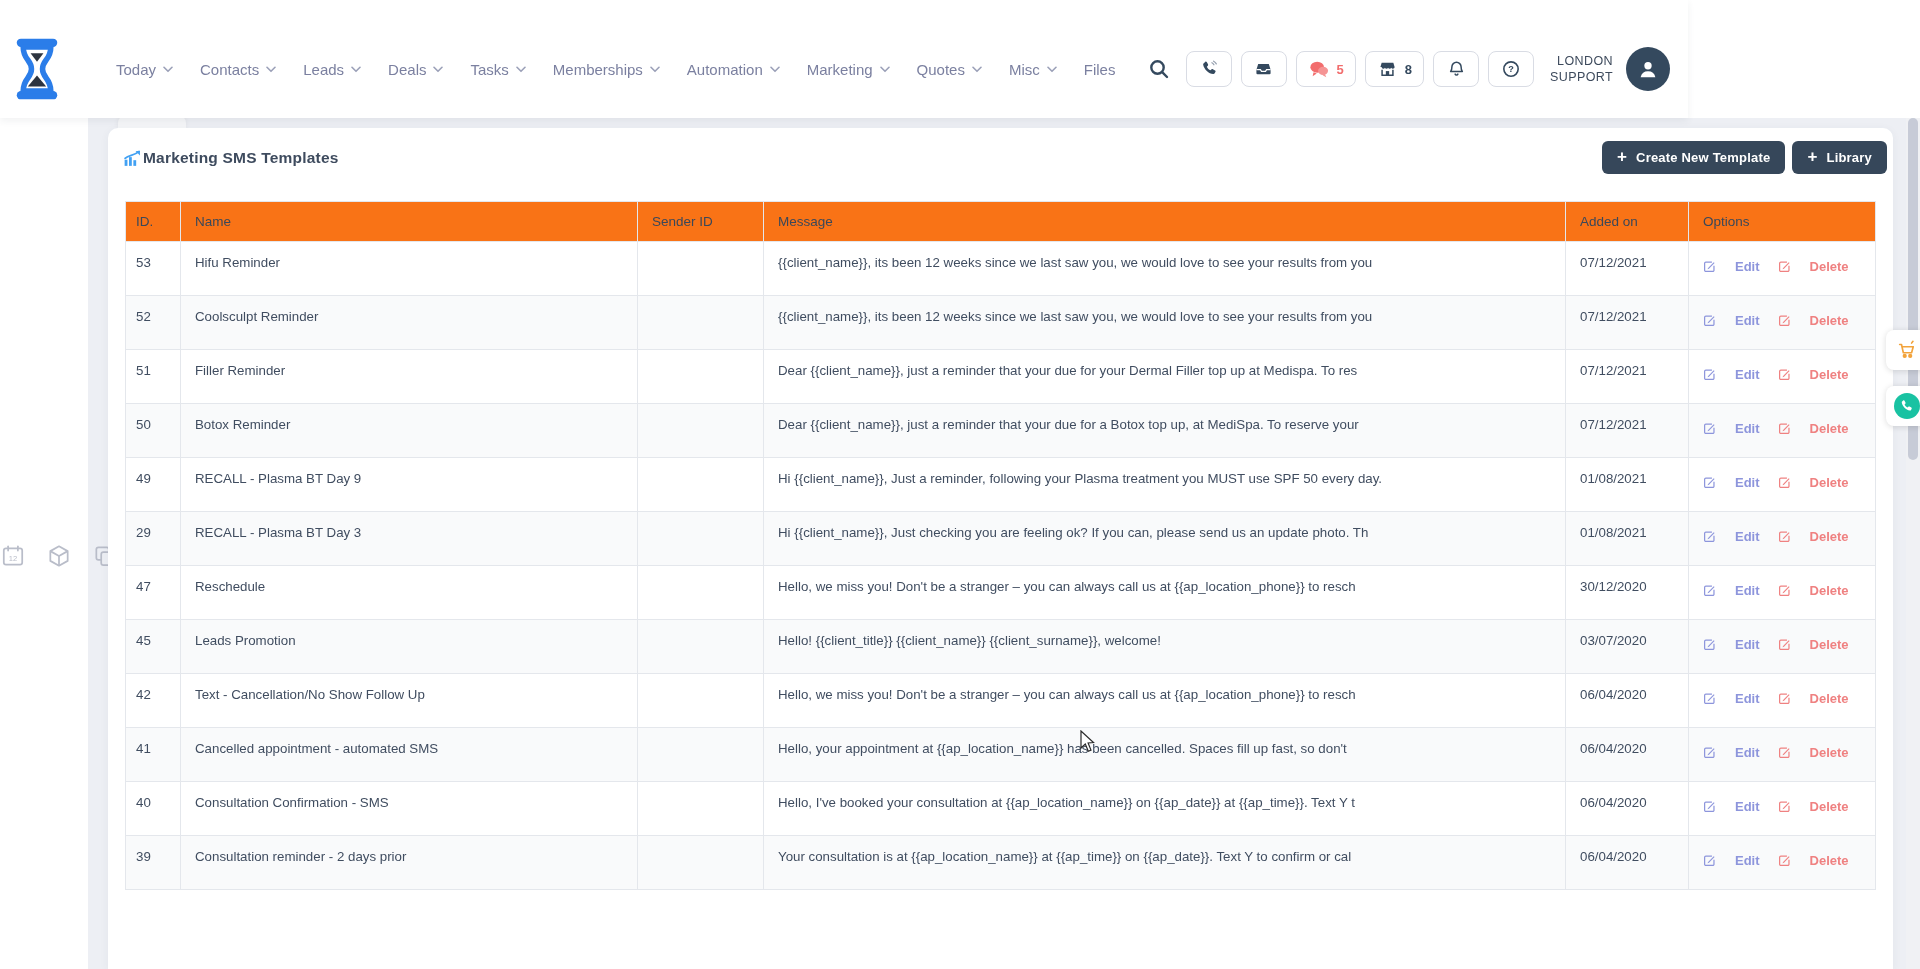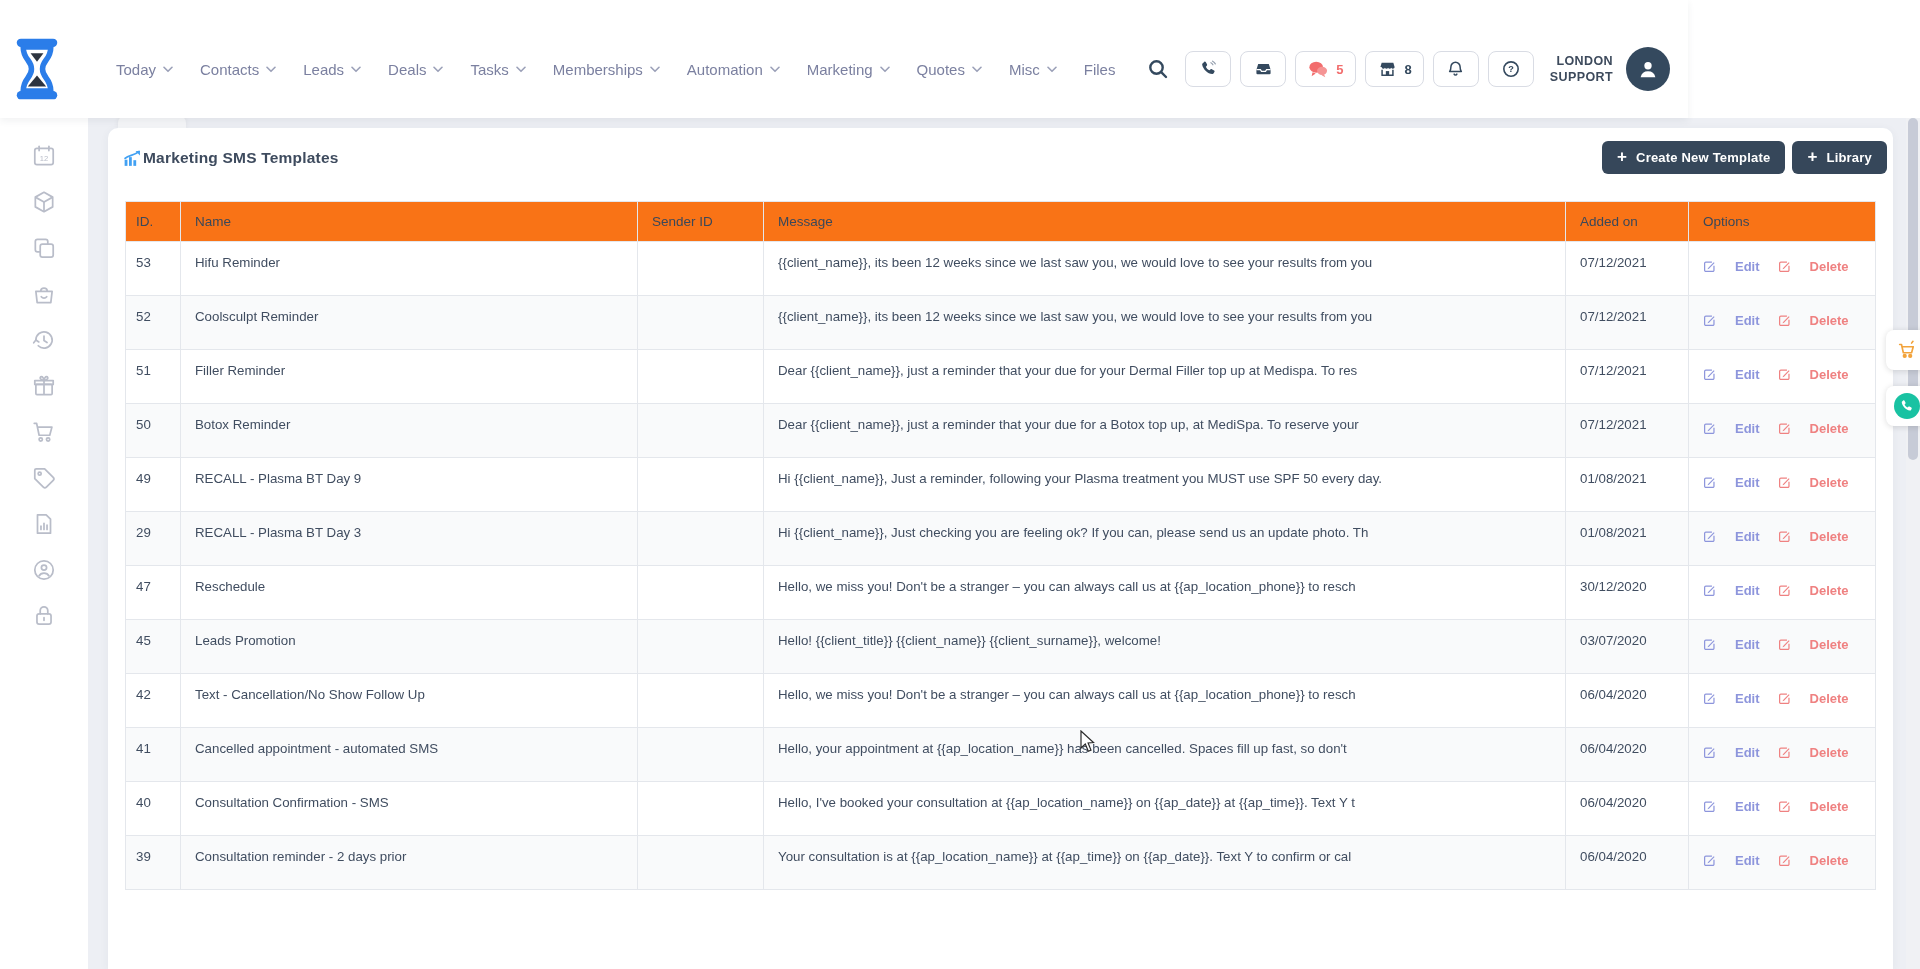--- a/index.html
+++ b/index.html
@@ -19,28 +19,28 @@
   .nav-item { display:flex; align-items:center; gap:7px; color:#7b80a0; font-size:15px; font-weight:500; cursor:pointer; text-decoration:none; white-space:nowrap; }
   .topbar-right { margin-left:auto; display:flex; align-items:center; gap:9px; }
   .search-wrap { margin-right:7px; cursor:pointer; display:flex; }
   .iconbtn {
     height:36px; min-width:46px; padding:0 11px; border:1px solid #d9dce4; border-radius:8px;
     background:#fff; display:flex; align-items:center; justify-content:center; gap:7px; cursor:pointer;
     font-family:inherit;
   }
   .badge-red { color:#f26d6d; font-size:13px; font-weight:700; }
   .badge-navy { color:#34495e; font-size:13px; font-weight:700; }
-  .account { font-size:12.5px; font-weight:700; color:#3d4a5c; line-height:1.3; text-align:right; margin-left:7px; letter-spacing:.4px; }
+  .account { font-size:12.5px; font-weight:400; color:#3d4a5c; line-height:1.3; text-align:right; margin-left:7px; letter-spacing:.4px; }
   .account span { display:block; }
   .avatar { width:44px; height:44px; border-radius:50%; background:#34495e; display:flex; align-items:center; justify-content:center; margin-left:4px; cursor:pointer; flex:0 0 auto; }
   
   .workspace { position:absolute; top:118px; left:0; right:0; bottom:0; background:#edeff4; }
   .sidebar {
     position:absolute; left:0; top:0; bottom:0; width:88px; background:#fff; z-index:2;
-    display:flex; flex-direction:column; align-items:center; padding-top:25px; gap:20px;
+    display:flex; flex-direction:row; align-items:center; padding-top:25px; gap:20px;
   }
   .side-item { width:26px; height:26px; color:#b9bdc9; cursor:pointer; }
   .side-item svg { width:26px; height:26px; display:block; }
   .card-tab {
     position:absolute; left:118px; top:-3px; width:68px; height:16px; background:#f5f6f8;
     border-radius:8px 8px 0 0; box-shadow:0 -2px 5px rgba(0,0,0,.06); z-index:2;
   }
   .card {
     position:absolute; left:108px; top:10px; right:27px; bottom:0; background:#fff; z-index:3;
     border-radius:10px 10px 0 0; box-shadow:0 2px 10px rgba(50,60,90,.06);

